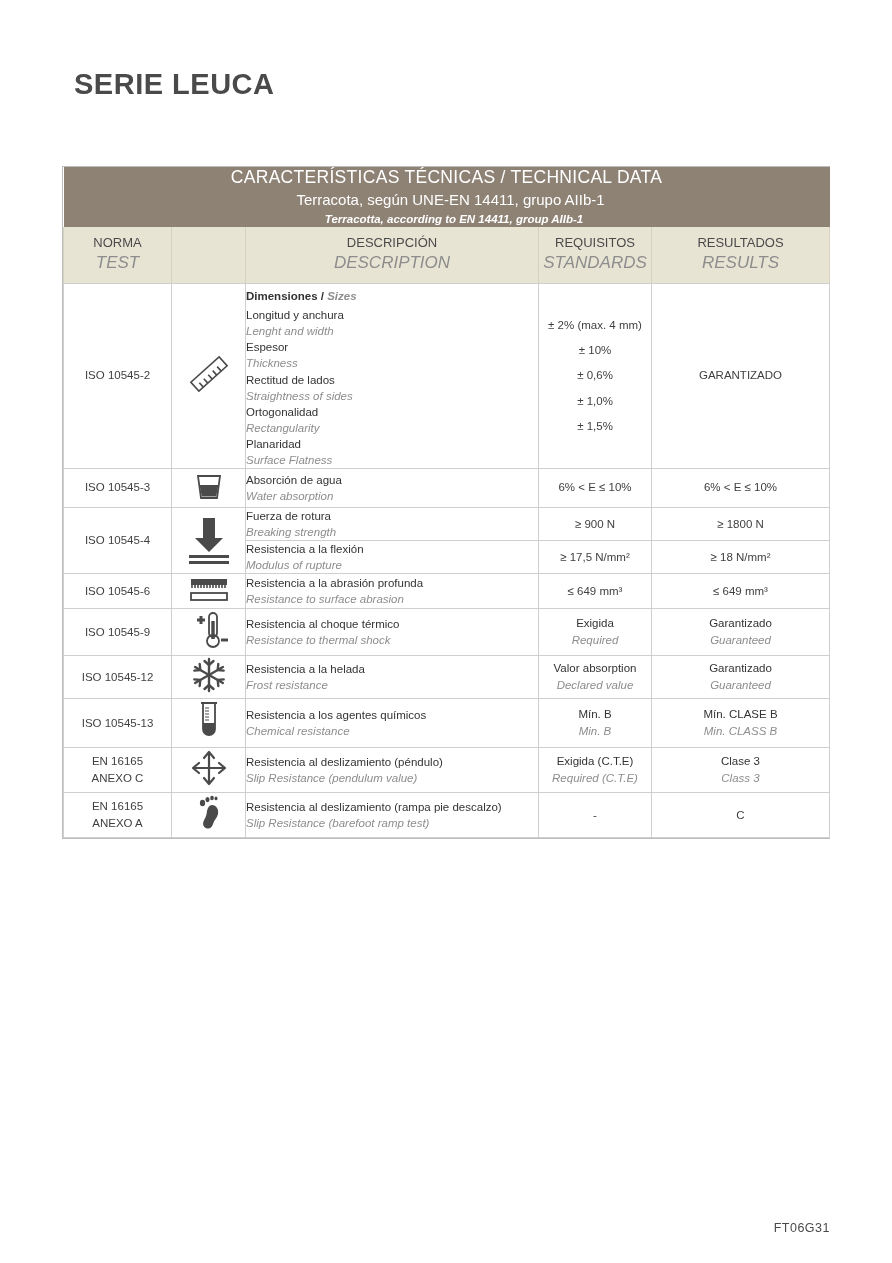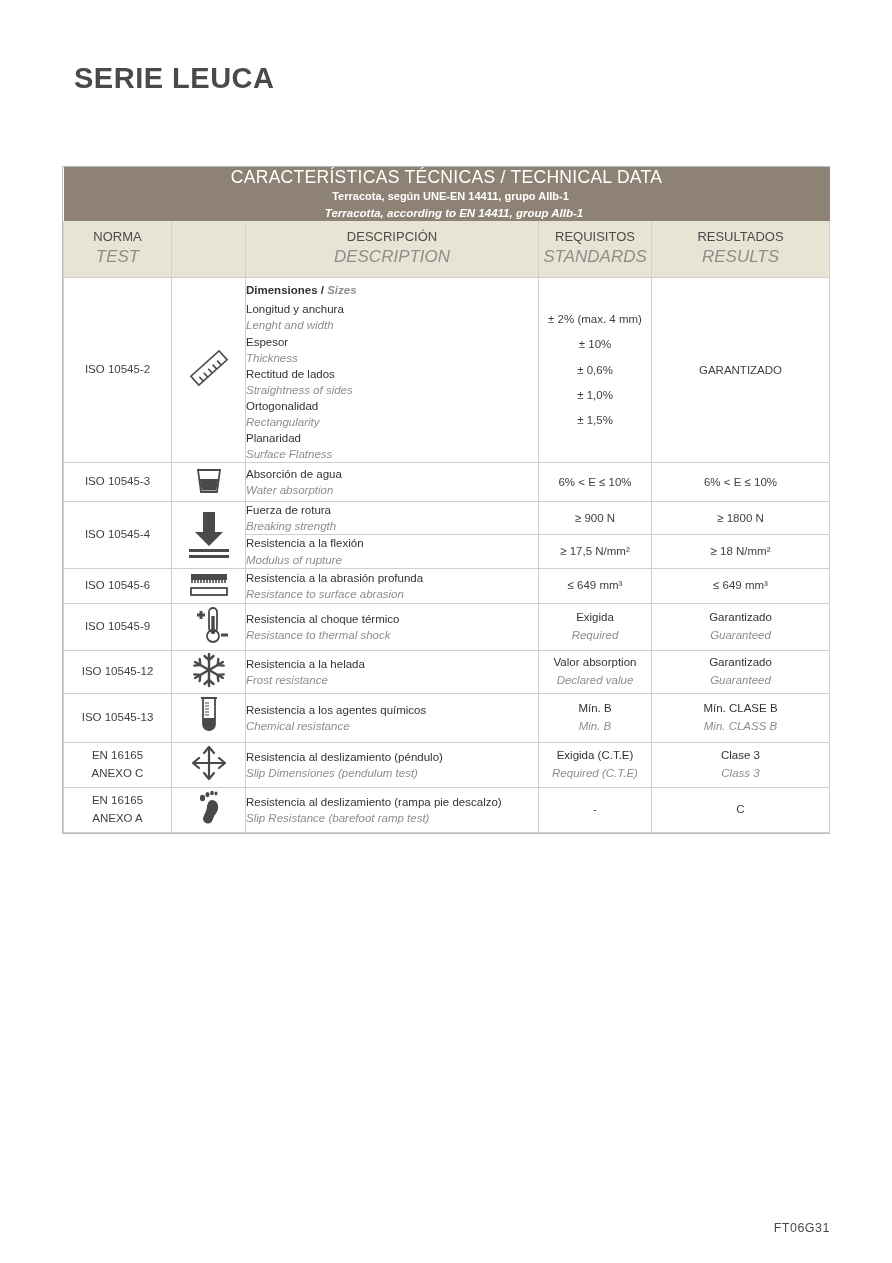--- a/index.html
+++ b/index.html
@@ -25,21 +25,21 @@
   
   .top-bar {
     position: absolute;
     left: 0; top: 0;
     width: 892px;
     height: 165px;
   }
   .series-title {
     position: absolute;
     left: 74px;
-    top: 62px;
+    top: 68px;
     font-size: 29px;
     font-weight: bold;
     letter-spacing: 0.5px;
     color: #4a4a4a;
   }
   .logo-box {
     position: absolute;
     left: 716px;
     top: 73px;
     width: 113px;
@@ -130,22 +130,22 @@
     text-align: center;
     padding: 9px 6px 11px 6px;
     border: none !important;
   }
   .banner .b1 {
     font-size: 17.5px;
     letter-spacing: 0.3px;
     line-height: 1.25;
   }
   .banner .b2 {
-    font-size: 11px;
-    font-weight: bold;
+    font-size: 15px;
+    font-weight: normal;
     line-height: 1.45;
     padding-left: 8px;
   }
   .banner .b3 {
     font-size: 11.5px;
     font-weight: bold;
     font-style: italic;
     line-height: 1.45;
     margin-left: 15px;
   }
@@ -522,21 +522,21 @@
                 <path d="M15 10 L20 4 L25 10"></path>
                 <path d="M15 30 L20 36 L25 30"></path>
                 <path d="M10 15 L4 20 L10 25"></path>
                 <path d="M30 15 L36 20 L30 25"></path>
               </g>
             </svg>
           </span>
         </td>
         <td class="desc">
           <span class="es">Resistencia al deslizamiento (péndulo)</span>
-          <span class="en">Slip Dimensiones (pendulum test)</span>
+          <span class="en">Slip Resistance (pendulum value)</span>
         </td>
         <td class="req">
           <span class="es">Exigida (C.T.E)</span>
           <span class="en">Required (C.T.E)</span>
         </td>
         <td class="res">
           <span class="es">Clase 3</span>
           <span class="en">Class 3</span>
         </td>
       </tr>

